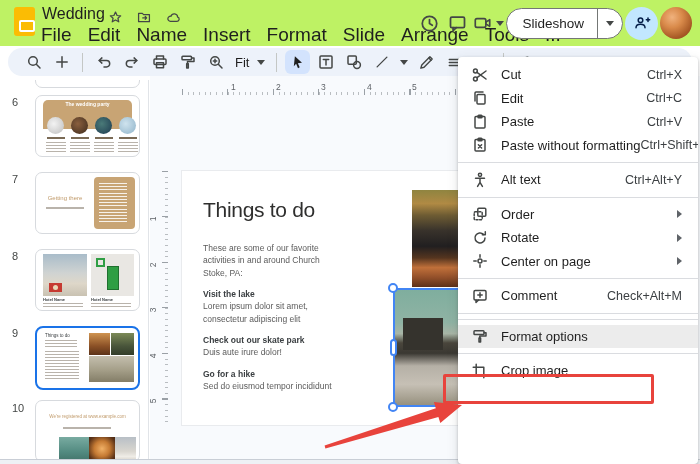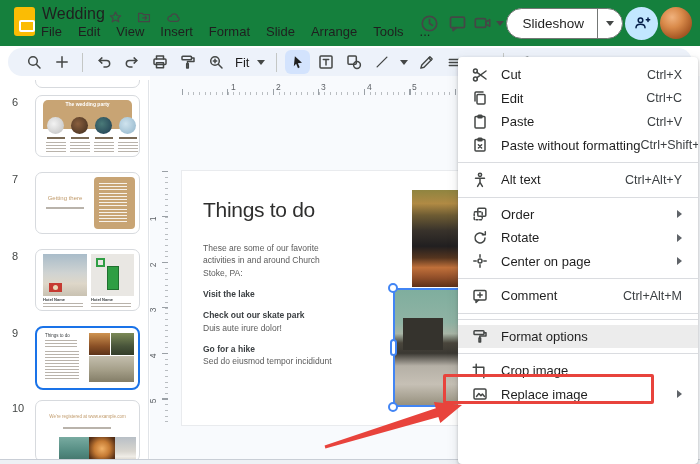--- a/index.html
+++ b/index.html
@@ -5,26 +5,26 @@
   * { box-sizing: border-box; margin: 0; padding: 0; }
   html,body { background:#fff; }
   #app {
     position: relative; width: 700px; height: 464px; overflow: hidden;
     background: #fff; font-family: "Liberation Sans", sans-serif; color:#1f1f1f;
   }
   svg { display:block; }
   .ic { stroke:#444746; stroke-width:1.5; fill:none; stroke-linecap:round; stroke-linejoin:round; }
 
   
-  .header { position:absolute; left:0; top:0; width:700px; height:46px; background:#15803d; z-index:20; }
+  .header { position:absolute; left:0; top:0; width:700px; height:46px; background:#bef264; z-index:20; }
   .slides-logo { position:absolute; left:14px; top:7px; width:21px; height:29px; background:#fbbc04; border-radius:3px; }
   .slides-logo::after { content:""; position:absolute; left:4.5px; top:13px; width:12px; height:8px; border:2.5px solid #fff; border-radius:2px; }
   .doc-title { position:absolute; left:42px; top:5px; font-size:16px; color:#1f1f1f; }
   .title-icons { position:absolute; left:108px; top:10px; display:flex; gap:13px; align-items:center; }
-  .menubar { position:absolute; left:41px; top:24px; display:flex; gap:16px; font-size:13px; color:#1f1f1f; }
+  .menubar { position:absolute; left:41px; top:24px; display:flex; gap:16px; font-size:19px; color:#1f1f1f; }
   .menubar span { cursor:default; }
   .hdr-right { position:absolute; right:8px; top:4px; height:38px; display:flex; align-items:center; gap:2px; }
   .hdr-iconbtn { width:26px; height:26px; display:flex; align-items:center; justify-content:center; border-radius:50%; }
   .cam-group { display:flex; align-items:center; gap:3px; }
   .caret { width:0; height:0; border-left:4px solid transparent; border-right:4px solid transparent; border-top:5px solid #444746; }
   .slideshow-pill { display:flex; align-items:stretch; height:31px; border:1px solid #747775; border-radius:16px; overflow:hidden; background:#fff; }
   .slideshow-main { display:flex; align-items:center; padding:0 13px 0 15px; font-size:13.5px; color:#1f1f1f; }
   .slideshow-caret { display:flex; align-items:center; justify-content:center; width:25px; border-left:1px solid #747775; }
   .share-btn { width:33px; height:33px; border-radius:50%; background:#c2e7ff; display:flex; align-items:center; justify-content:center; }
   .avatar { width:32px; height:32px; border-radius:50%;
@@ -155,21 +155,21 @@
         </span>
       <span>
           <svg class="ic" width="17" height="15" viewBox="0 0 18 18">
             <path d="M5.3 13.5a3 3 0 1 1 .7-5.9A4.1 4.1 0 0 1 14 8.6a2.5 2.5 0 0 1-.7 4.9z"></path>
           </svg>
         </span>
     </div>
     <div class="menubar">
       <span>File</span>
       <span>Edit</span>
-      <span>View</span>
+      <span>Name</span>
       <span>Insert</span>
       <span>Format</span>
       <span>Slide</span>
       <span>Arrange</span>
       <span>Tools</span>
       <span>...</span>
     </div>
     <div class="hdr-right">
       <span class="hdr-iconbtn">
           <svg class="ic" width="21" height="21" viewBox="0 0 18 18">
@@ -393,20 +393,21 @@
       <span class="vnum" style="top:275px;">4</span>
       <span class="vnum" style="top:320px;">5</span>
     </div>
 
     <div class="slide">
       <div class="slide-title">Things to do</div>
       <div class="slide-body">
         <div class="intro">These are some of our favorite activities in and around Church Stoke, PA:</div>
         <div class="sec">
           <div class="h">Visit the lake</div>
+          <div>Lorem ipsum dolor sit amet, consectetur adipiscing elit</div>
         </div>
         <div class="sec">
           <div class="h">Check out our skate park</div>
           <div>Duis aute irure dolor!</div>
         </div>
         <div class="sec">
           <div class="h">Go for a hike</div>
           <div>Sed do eiusmod tempor incididunt</div>
         </div>
       </div>
@@ -507,21 +508,21 @@
     </div>
     <div class="msep"></div>
     <div class="mrow">
       <span class="micon">
           <svg class="ic" width="18" height="18" viewBox="0 0 18 18">
             <rect x="3" y="3.5" width="12" height="9.5" rx="1.2"></rect>
             <path d="M9 5.8v4.4M6.8 8h4.4M5 13v2.4l2.6-2.4"></path>
           </svg>
         </span>
       <span class="mlabel">Comment</span>
-      <span class="mshort">Ctrl+Alt+M</span>
+      <span class="mshort">Check+Alt+M</span>
     </div>
     <div class="msep"></div>
     <div class="msep"></div>
     <div class="mrow hl">
       <span class="micon">
           <svg class="ic" width="18" height="18" viewBox="0 0 18 18">
             <rect x="3" y="3.8" width="10" height="3.8" rx="0.8"></rect>
             <path d="M13 5.7h2v3.3H8.8v2"></path>
             <rect x="8" y="11" width="1.6" height="4"></rect>
           </svg>
@@ -530,30 +531,20 @@
     </div>
     <div class="msep"></div>
     <div class="mrow">
       <span class="micon">
           <svg class="ic" width="18" height="18" viewBox="0 0 18 18">
             <path d="M5.2 2.2v10.6h10.6"></path>
             <path d="M2.2 5.2h10.6v10.6"></path>
           </svg>
         </span>
       <span class="mlabel">Crop image</span>
-    </div>
-    <div class="mrow">
-      <span class="micon">
-          <svg class="ic" width="18" height="18" viewBox="0 0 18 18">
-            <rect x="3" y="4" width="12" height="10" rx="1.2"></rect>
-            <path d="M5.5 11.5l2.4-3 2 2.3 1.5-1.7 2.1 2.4"></path>
-          </svg>
-        </span>
-      <span class="mlabel">Replace image</span>
-      <span class="marrow"></span>
     </div>
   </div>
 
   <div class="anno-box"></div>
   <svg class="anno-arrow" width="170" height="65" viewBox="0 0 170 65">
     <polygon points="15.4,53.4 128.4,21.9 130.3,28.1 152,10 123.9,7.1 125.8,13.3 14.6,50.6" fill="#e8433c"></polygon>
   </svg>
 
   <div class="bottom-strip"></div>
 </div>

